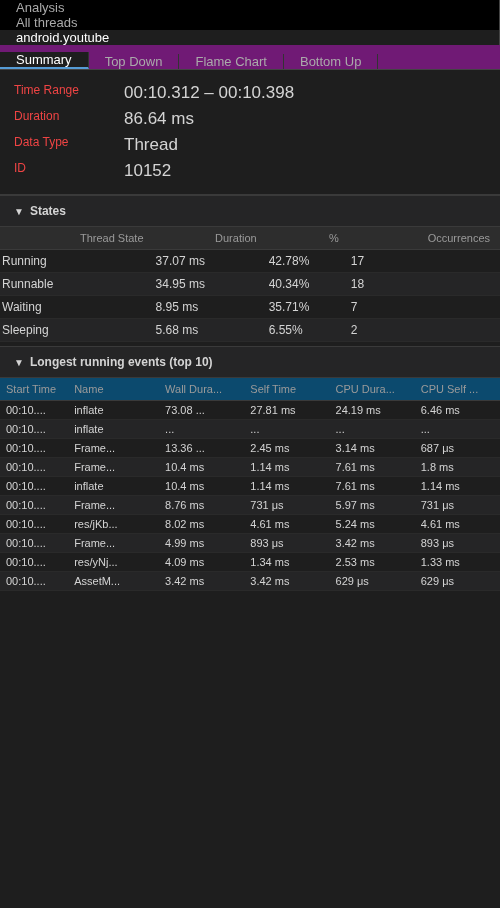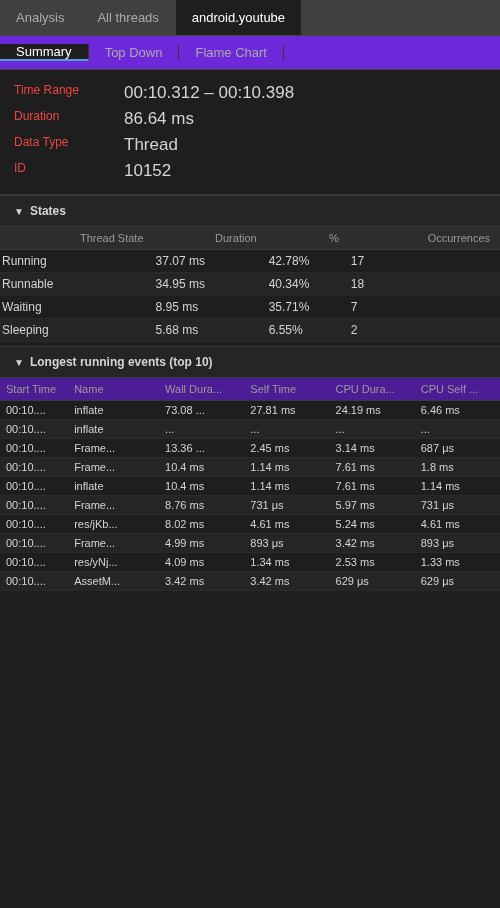--- a/index.html
+++ b/index.html
@@ -8,47 +8,48 @@
       color: #d4d4d4;
       font-family: 'Segoe UI', Arial, sans-serif;
       font-size: 12px;
       width: 500px;
       min-height: 908px;
     }
 
     
     .top-nav {
       display: flex;
-      background: #404040;
+      background: #000000;
       border-bottom: 1px solid #444;
       height: 36px;
       align-items: stretch;
+      flex-direction: column;
     }
     .top-nav-item {
       padding: 0 16px;
       display: flex;
       align-items: center;
       cursor: pointer;
       color: #aaa;
       font-size: 13px;
       border-right: 1px solid #444;
       white-space: nowrap;
     }
     .top-nav-item.active {
       color: #fff;
       background: #1e1e1e;
     }
 
     
     .tab-bar {
       display: flex;
-      background: #6d28d9;
+      background: #701a75;
       border-bottom: 1px solid #444;
       height: 34px;
-      align-items: center;
+      align-items: flex-end;
     }
     .tab-item {
       padding: 0 16px;
       display: flex;
       align-items: center;
       cursor: pointer;
       color: #aaa;
       font-size: 13px;
       border-right: 1px solid #333;
     }
@@ -122,21 +123,21 @@
     
     .events-section {
       margin-top: 4px;
     }
     .events-table {
       width: 100%;
       border-collapse: collapse;
       table-layout: fixed;
     }
     .events-table th {
-      background: #4c1d95;
+      background: #0c4a6e;
       color: #9a9a9a;
       font-weight: 500;
       text-align: left;
       padding: 5px 6px;
       border-bottom: 1px solid #3a3a3a;
       font-size: 11px;
       white-space: nowrap;
       overflow: hidden;
       text-overflow: ellipsis;
     }
@@ -176,20 +177,23 @@
 
 <div class="tab-bar">
   <div class="tab-item active">
     <span>Summary</span>
   </div>
   <div class="tab-item">
     <span>Top Down</span>
   </div>
   <div class="tab-item">
     <span>Flame Chart</span>
+  </div>
+  <div class="tab-item">
+    <span>Bottom Up</span>
   </div>
 </div>
 
 <div class="info-section">
   <div class="info-row">
     <span class="info-label">Time Range</span>
     <span class="info-value">00:10.312 – 00:10.398</span>
   </div>
   <div class="info-row">
     <span class="info-label">Duration</span>

